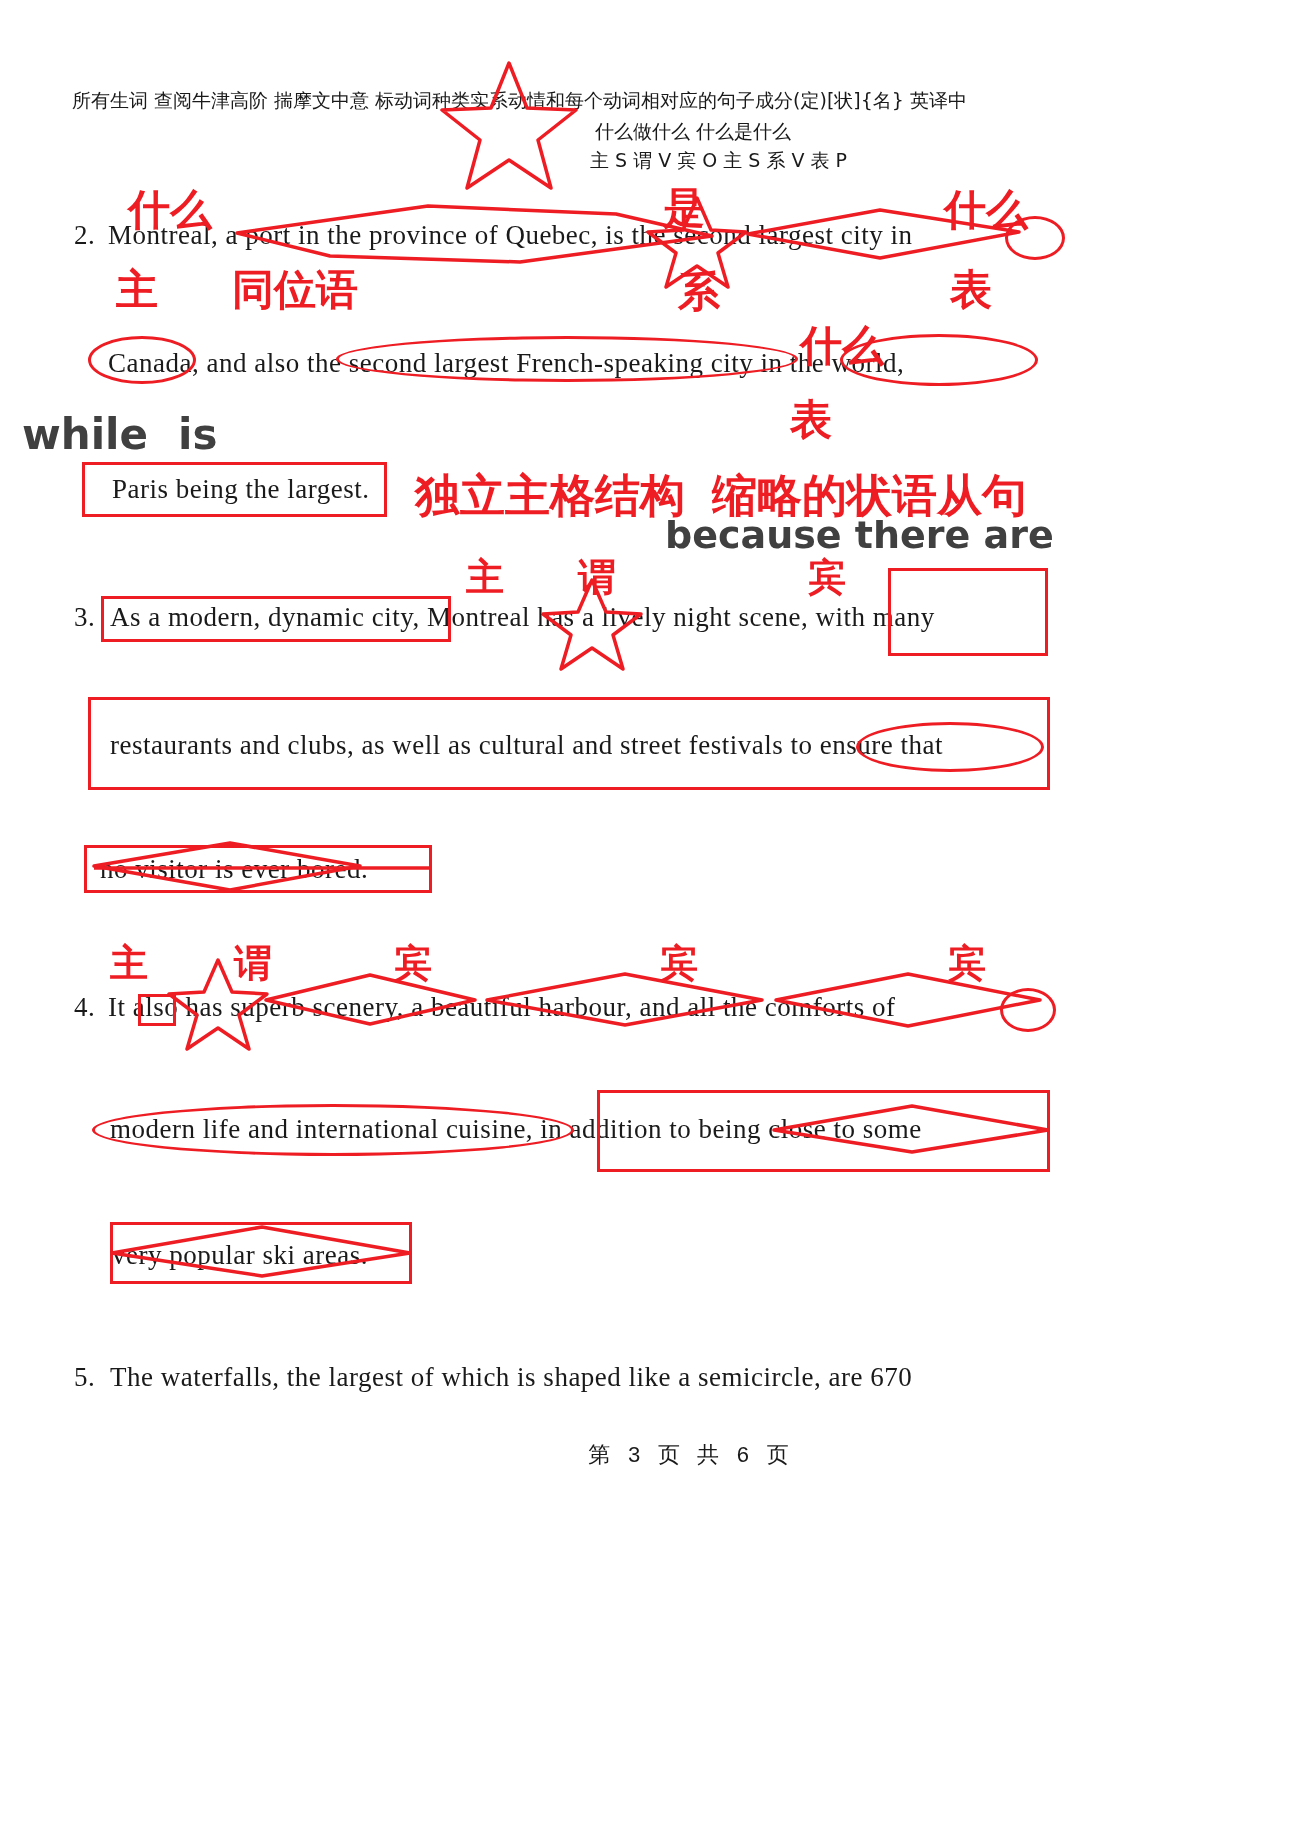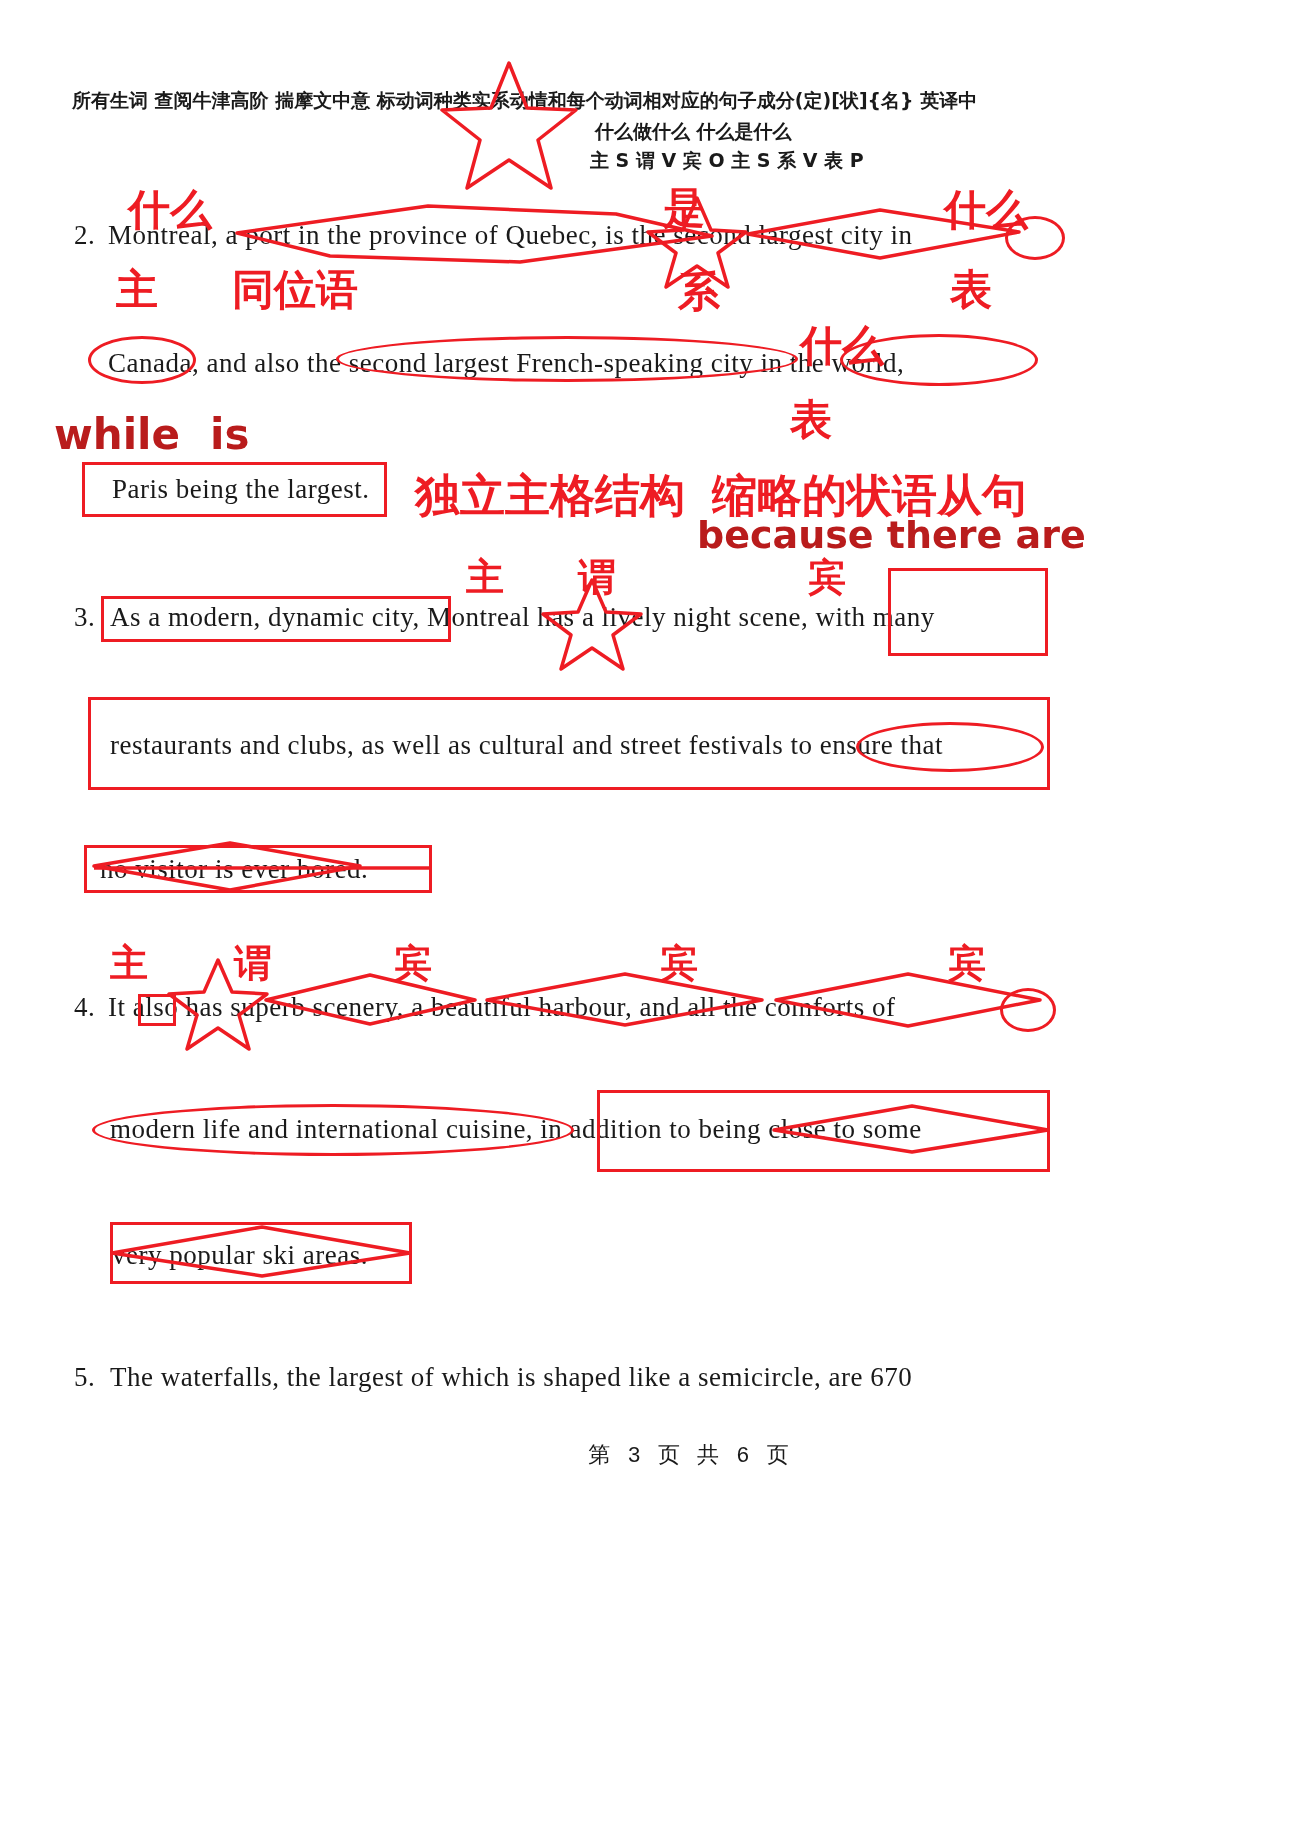--- a/index.html
+++ b/index.html
@@ -15,36 +15,35 @@
   .abs{position:absolute;}
   .bodyline{
     font-family:"Liberation Serif", serif;
     font-size:27px;
     color:#1a1a1a;
     white-space:nowrap;
     letter-spacing:0.5px;
   }
   .hdr{
     font-family:"DejaVu Sans", sans-serif;
-    font-weight:bold;
+    font-weight:normal;
     color:#1a1a1a;
     white-space:nowrap;
   }
   .annot{
     font-family:Liberation Mono, monospace;
     font-weight:bold;
     color:#ee1c23;
     white-space:nowrap;
   }
   .annot-lat{
     font-family:"DejaVu Sans", sans-serif;
     font-weight:bold;
-    color:#b91c1c;
+    color:#404040;
     white-space:nowrap;
-    margin-left:32px;
   }
   .box{
     position:absolute;
     border:3px solid #ee1c23;
     box-sizing:border-box;
     background:transparent;
     pointer-events:none;
   }
   .ell{
     position:absolute;

